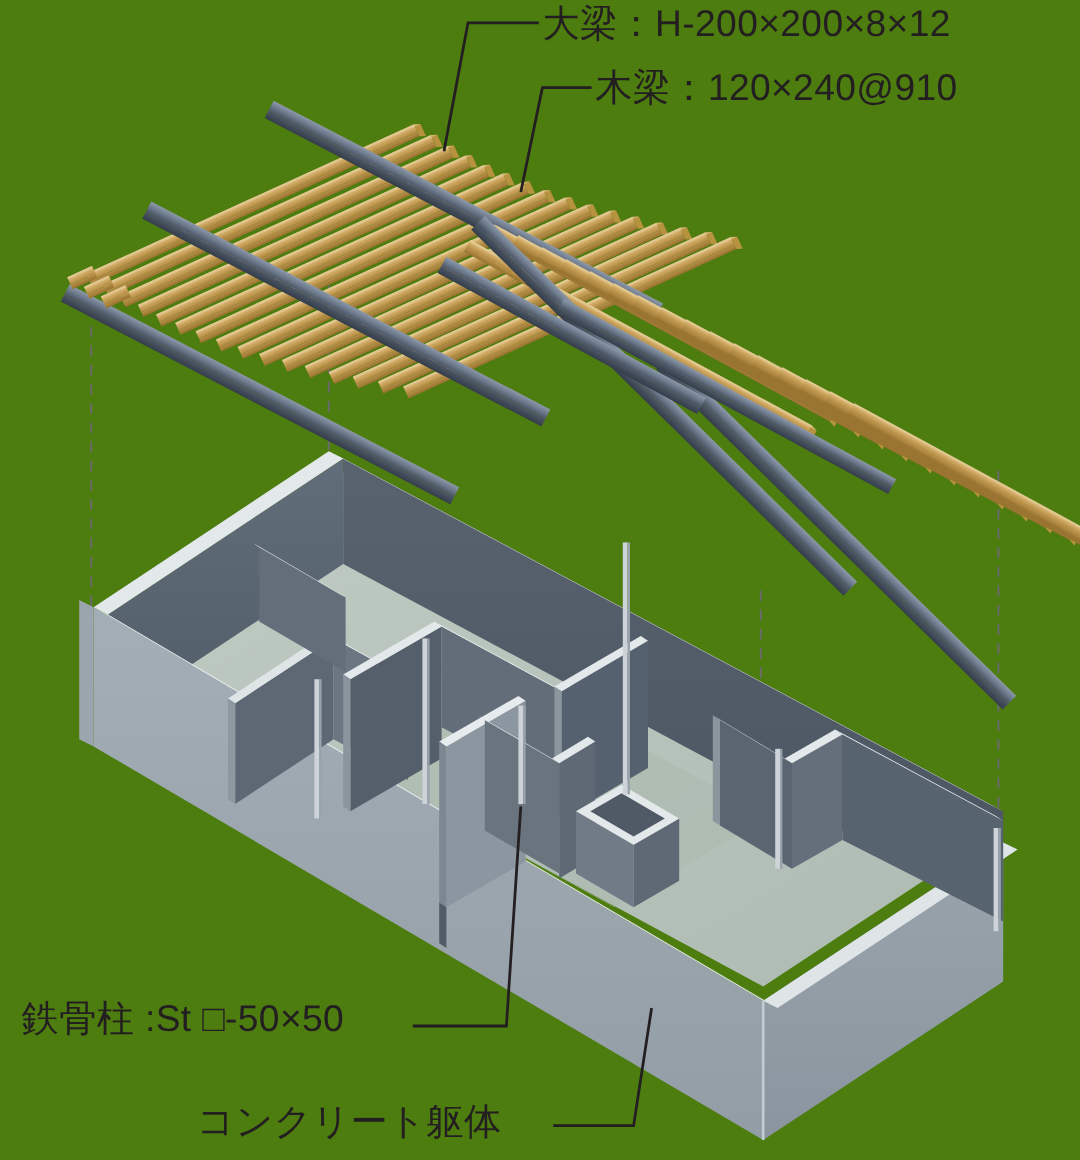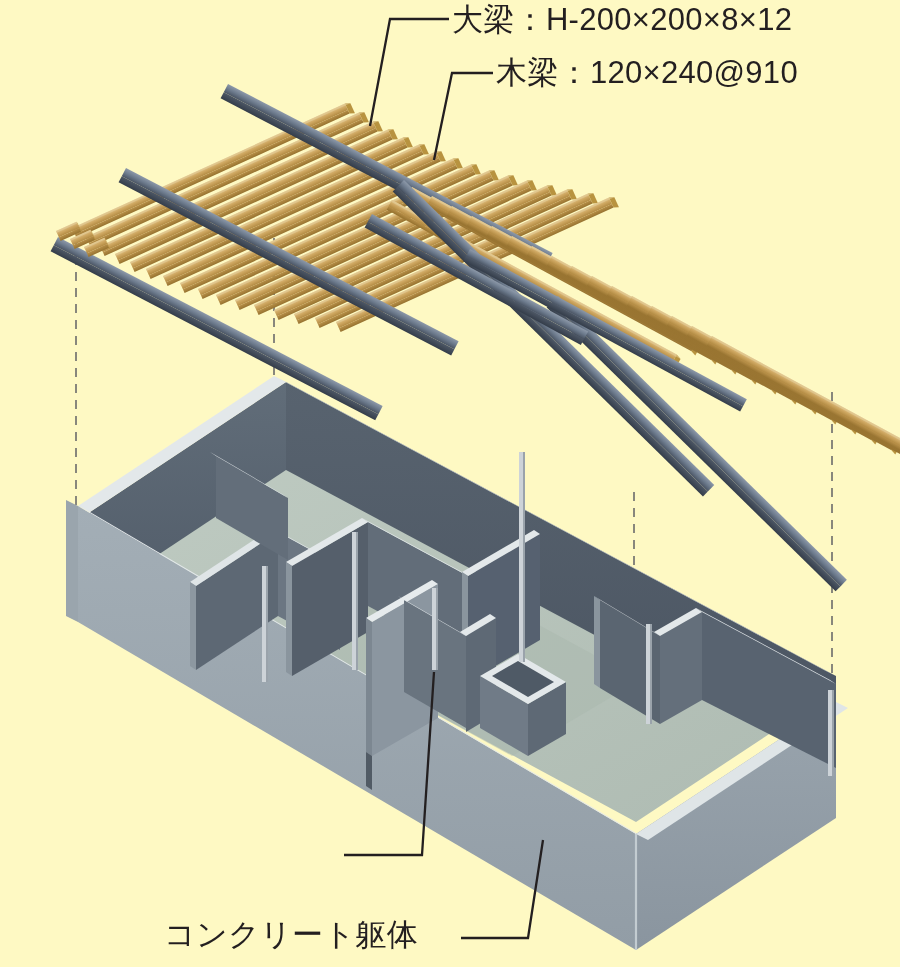--- a/index.html
+++ b/index.html
@@ -1,18 +1,18 @@
 <!DOCTYPE html>
 <html><head>
 <meta charset="utf-8">
 <style>
   html,body{margin:0;padding:0;background:#ffffff;}
   body{width:900px;height:967px;overflow:hidden;
        font-family:"Liberation Sans","DejaVu Sans",sans-serif;}
-  #stage{position:relative;width:900px;height:967px;background:#fef9c3;}
+  #stage{position:relative;width:900px;height:967px;background:#4d7c0f;}
   svg#scene{position:absolute;left:0;top:0;width:900px;height:967px;display:block;}
   .lbl{position:absolute;white-space:nowrap;color:#231f20;font-size:31px;line-height:1;
        font-family:"Liberation Sans","DejaVu Sans",sans-serif;letter-spacing:0.3px;}
   #lbl-girder{left:452px;top:4px;}
   #lbl-woodbeam{left:496px;top:57px;text-align:center;}
   #lbl-column{left:18px;top:833px;}
   #lbl-concrete{left:164px;top:919px;}
 </style>
 </head>
 <body>
@@ -340,15 +340,16 @@
   <g stroke="#231f20" stroke-width="2.3" fill="none" stroke-linecap="butt" stroke-linejoin="miter">
     <polyline points="449,19 390,19 370,126"></polyline>
     <polyline points="493,73 452,73 434,160"></polyline>
     <polyline points="344,855 422,855 434,672"></polyline>
     <polyline points="461,938 528,938 543,840"></polyline>
   </g>
 </svg>
 
 <div class="lbl" id="lbl-girder">大梁：H-200×200×8×12</div>
 <div class="lbl" id="lbl-woodbeam">木梁：120×240@910</div>
+<div class="lbl" id="lbl-column">鉄骨柱 :St □-50×50</div>
 <div class="lbl" id="lbl-concrete">コンクリート躯体</div>
 
 </div>
 
 </body></html>

